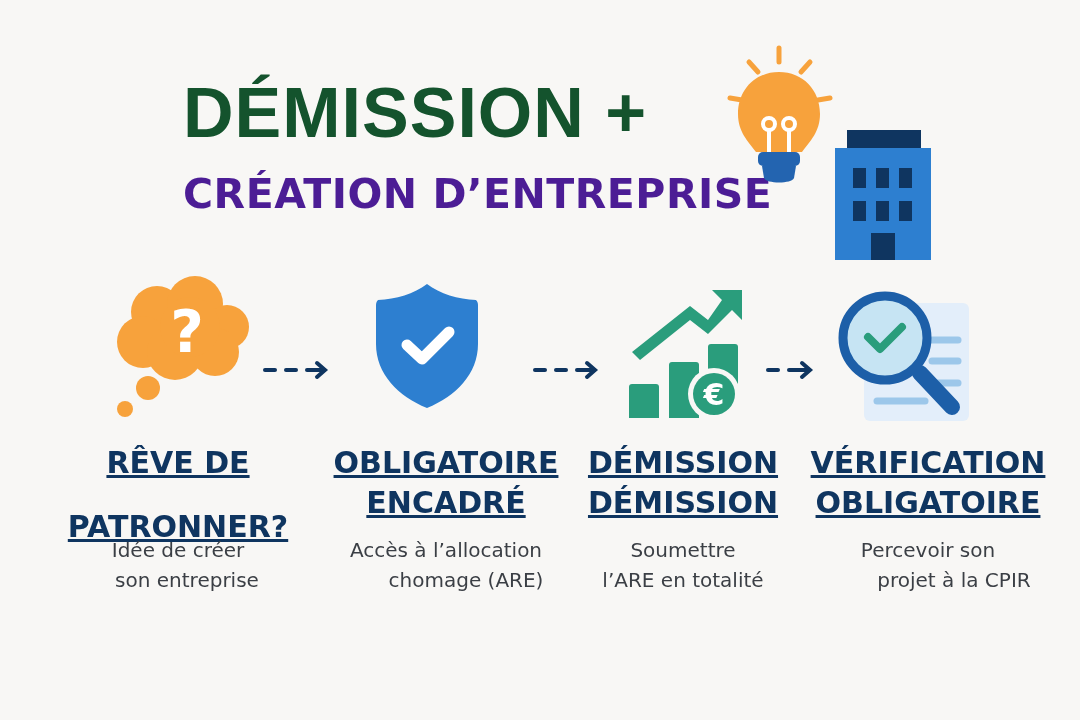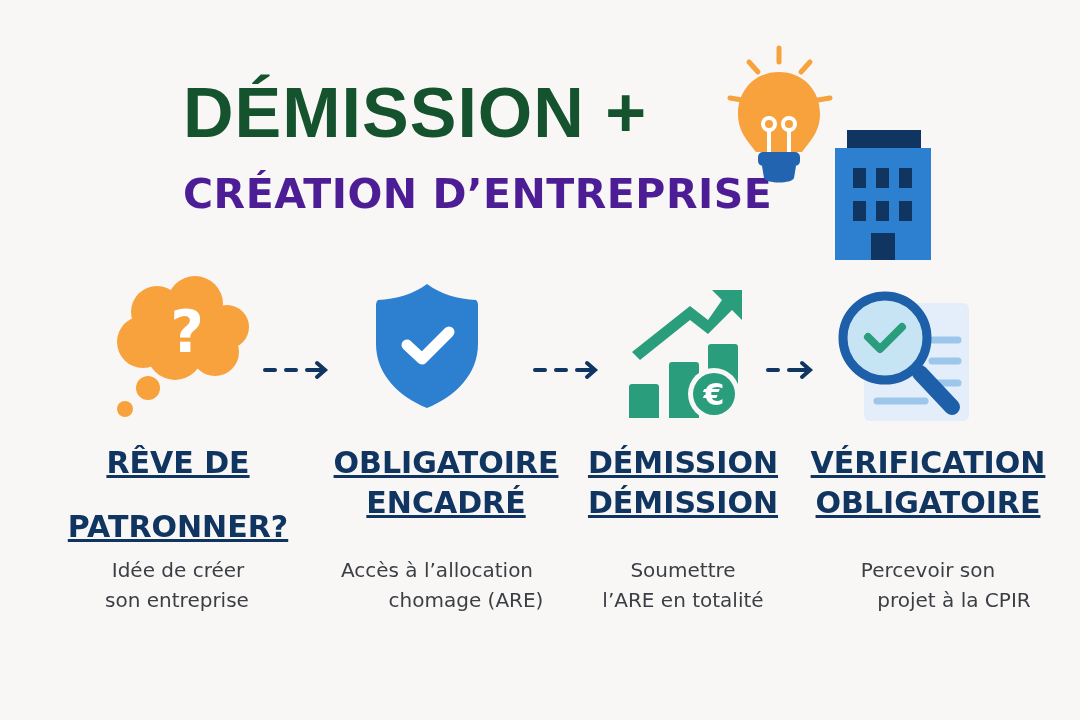--- a/index.html
+++ b/index.html
@@ -22,21 +22,21 @@
   }
   .abs { position:absolute; }
   .step-title {
     position:absolute; width:260px; text-align:center;
     font-family:"DejaVu Sans", sans-serif; font-weight:bold;
     font-size:30px; line-height:41px; color:#0f3560;text-decoration:underline;
   }
   .step-desc {
     position:absolute; width:260px; text-align:center;
     font-family:"DejaVu Sans", sans-serif;
-    font-size:20px; line-height:30px; color:#3b3f45;margin-top:20px;
+    font-size:20px; line-height:30px; color:#3b3f45;
   }
 </style>
 </head>
 <body>
 
 <div class="title1">DÉMISSION +</div>
 <div class="title2">CRÉATION D’ENTREPRISE</div>
 
 <svg class="abs" style="left:722px;top:42px" width="120" height="150" viewBox="0 0 120 150">
   <g stroke="#f7a23c" stroke-width="5" stroke-linecap="round">
@@ -135,25 +135,25 @@
     <line x1="47" y1="118" x2="95" y2="118"></line>
   </g>
   <line x1="90" y1="90" x2="122" y2="124" stroke="#1d5fa8" stroke-width="16" stroke-linecap="round"></line>
   <circle cx="55" cy="55" r="42" fill="#c6e4f3" stroke="#1d5fa8" stroke-width="9"></circle>
   <polyline points="38,54 50,66 72,44" fill="none" stroke="#2a9d7c" stroke-width="8" stroke-linecap="round" stroke-linejoin="round"></polyline>
 </svg>
 
 <div class="step-title" style="left:48px;top:442px">RÊVE DE</div>
 <div class="step-title" style="left:48px;top:506px">PATRONNER?</div>
 <div class="step-desc" style="left:48px;top:535px">Idée de créer</div>
-<div class="step-desc" style="left:47px;top:565px">son entreprise</div>
+<div class="step-desc" style="left:57px;top:565px">son entreprise</div>
 
 <div class="step-title" style="left:316px;top:442px">OBLIGATOIRE</div>
 <div class="step-title" style="left:316px;top:482px">ENCADRÉ</div>
-<div class="step-desc" style="left:307px;top:535px">Accès à l’allocation</div>
+<div class="step-desc" style="left:316px;top:535px">Accès à l’allocation</div>
 <div class="step-desc" style="left:336px;top:565px">chomage (ARE)</div>
 
 <div class="step-title" style="left:553px;top:442px">DÉMISSION</div>
 <div class="step-title" style="left:553px;top:482px">DÉMISSION</div>
 <div class="step-desc" style="left:553px;top:535px">Soumettre</div>
 <div class="step-desc" style="left:553px;top:565px">l’ARE en totalité</div>
 
 <div class="step-title" style="left:798px;top:442px">VÉRIFICATION</div>
 <div class="step-title" style="left:798px;top:482px">OBLIGATOIRE</div>
 <div class="step-desc" style="left:798px;top:535px">Percevoir son</div>

